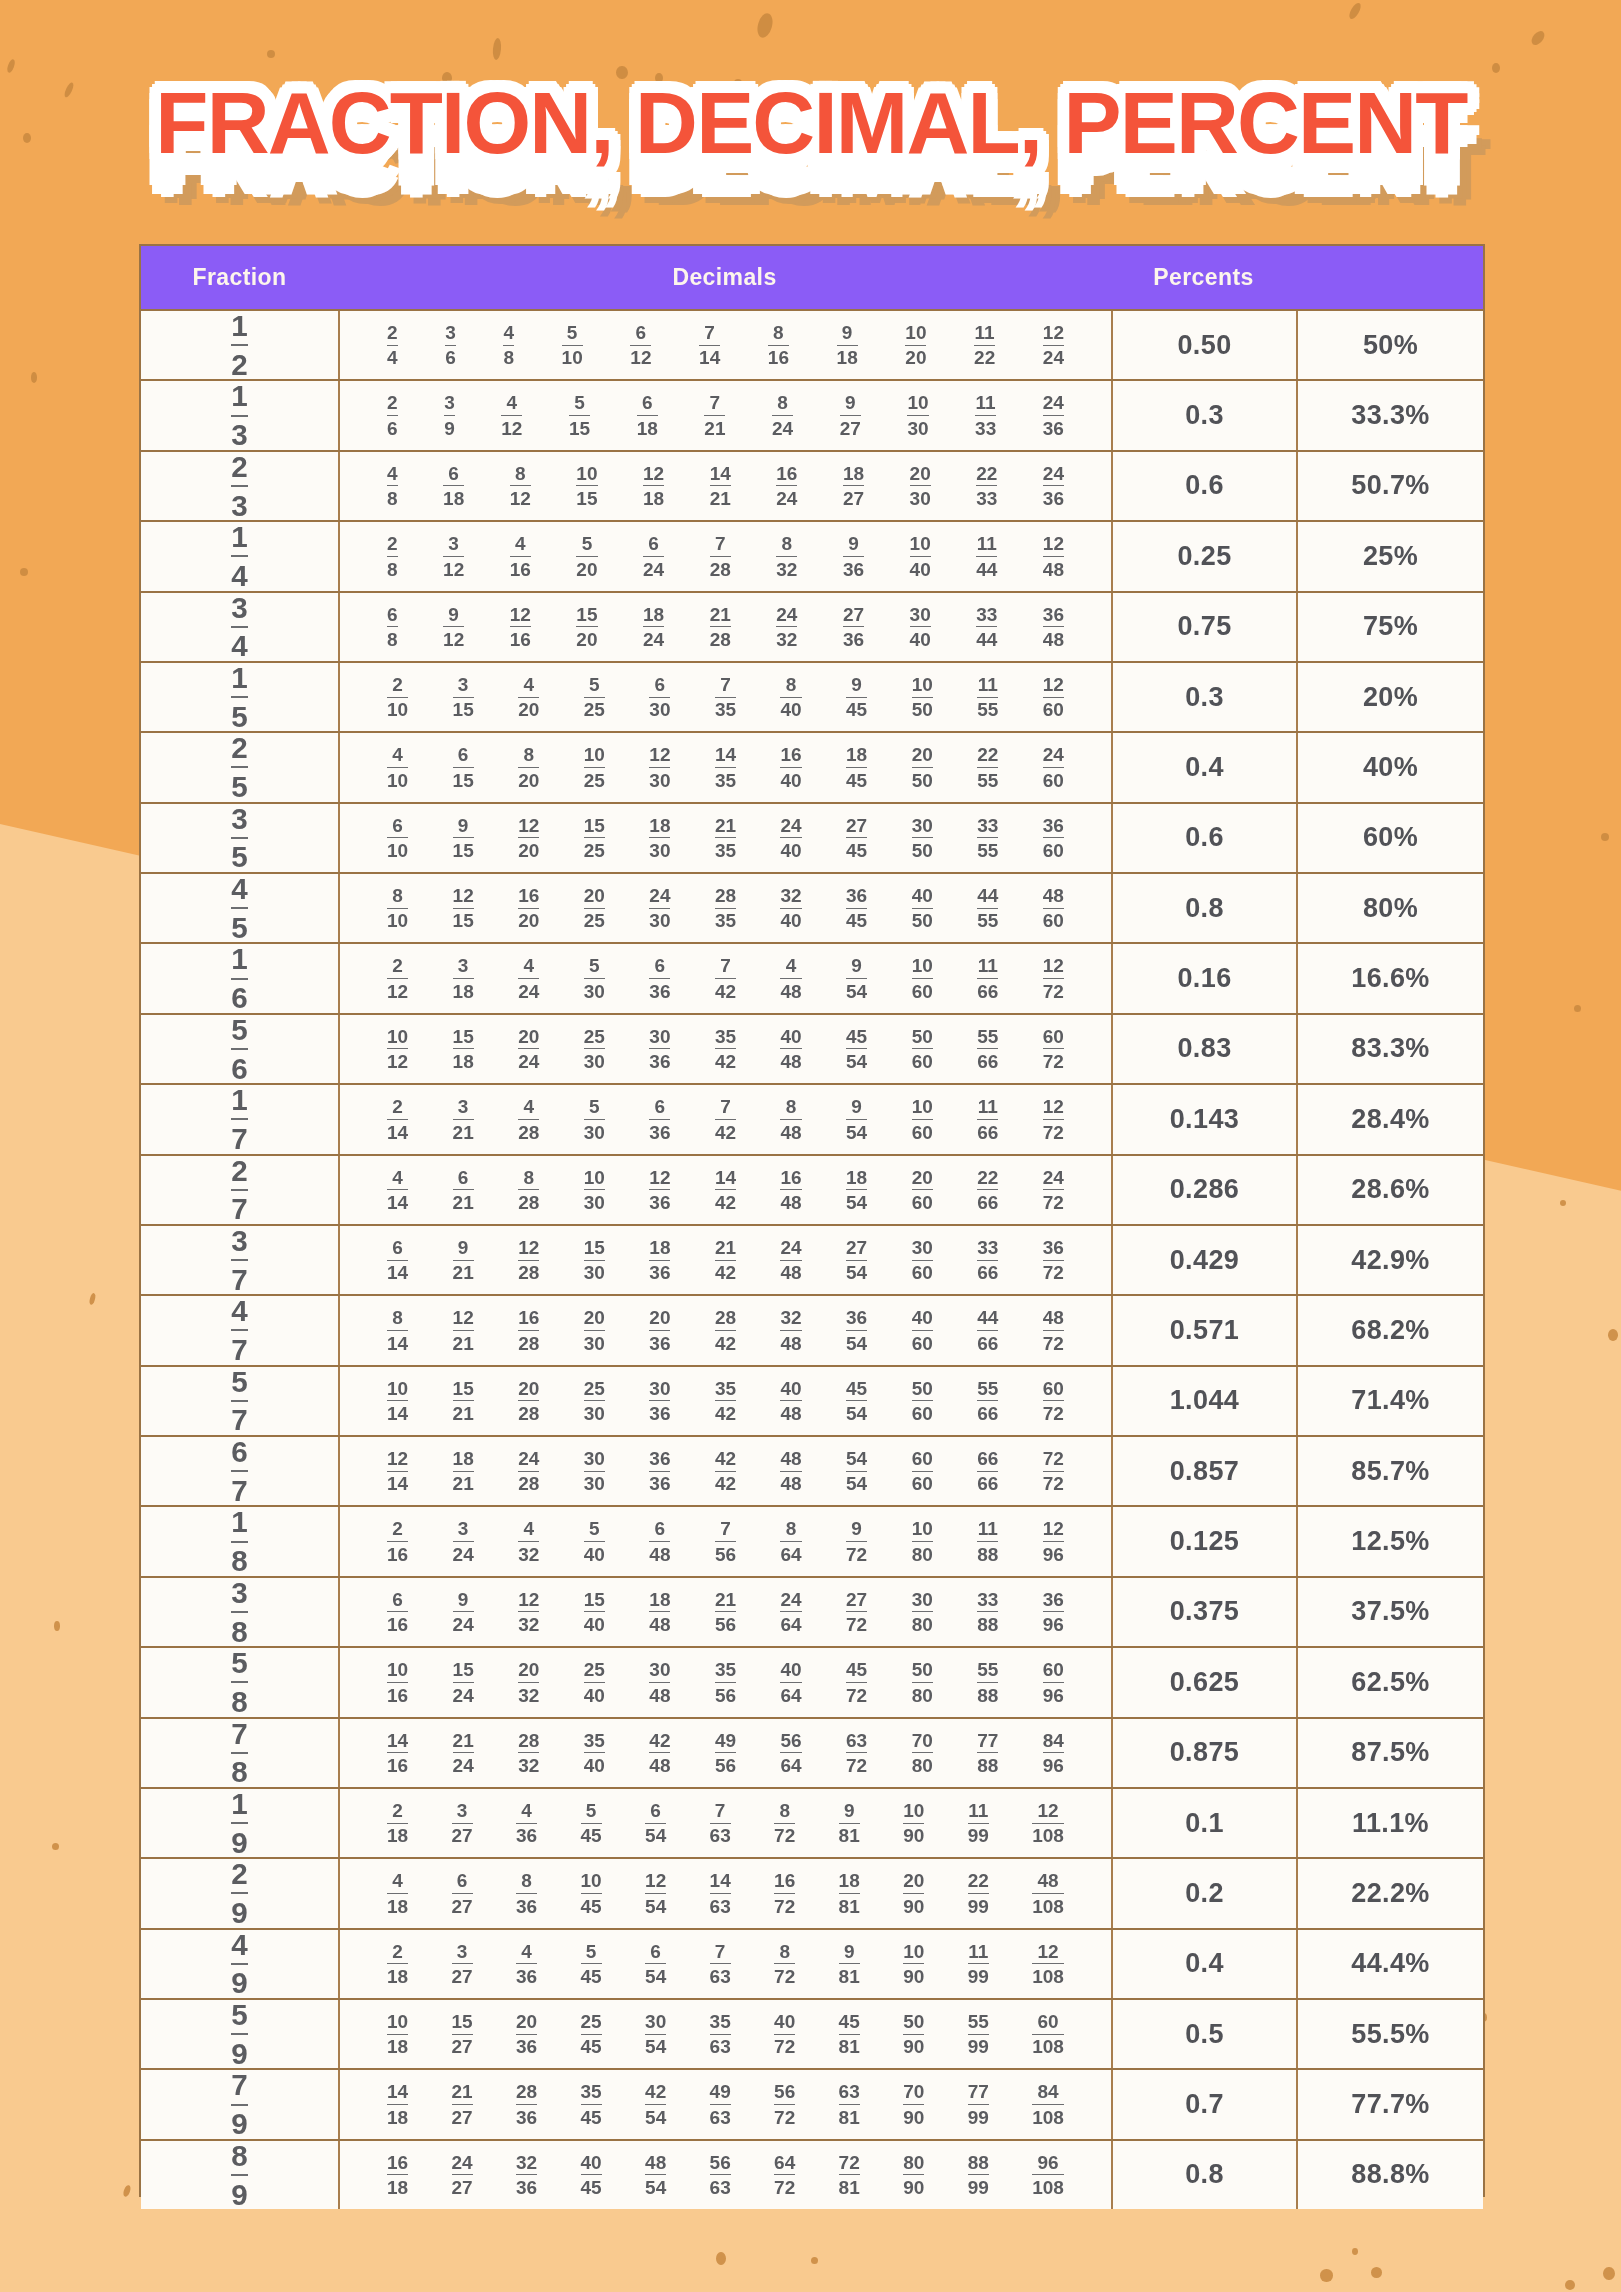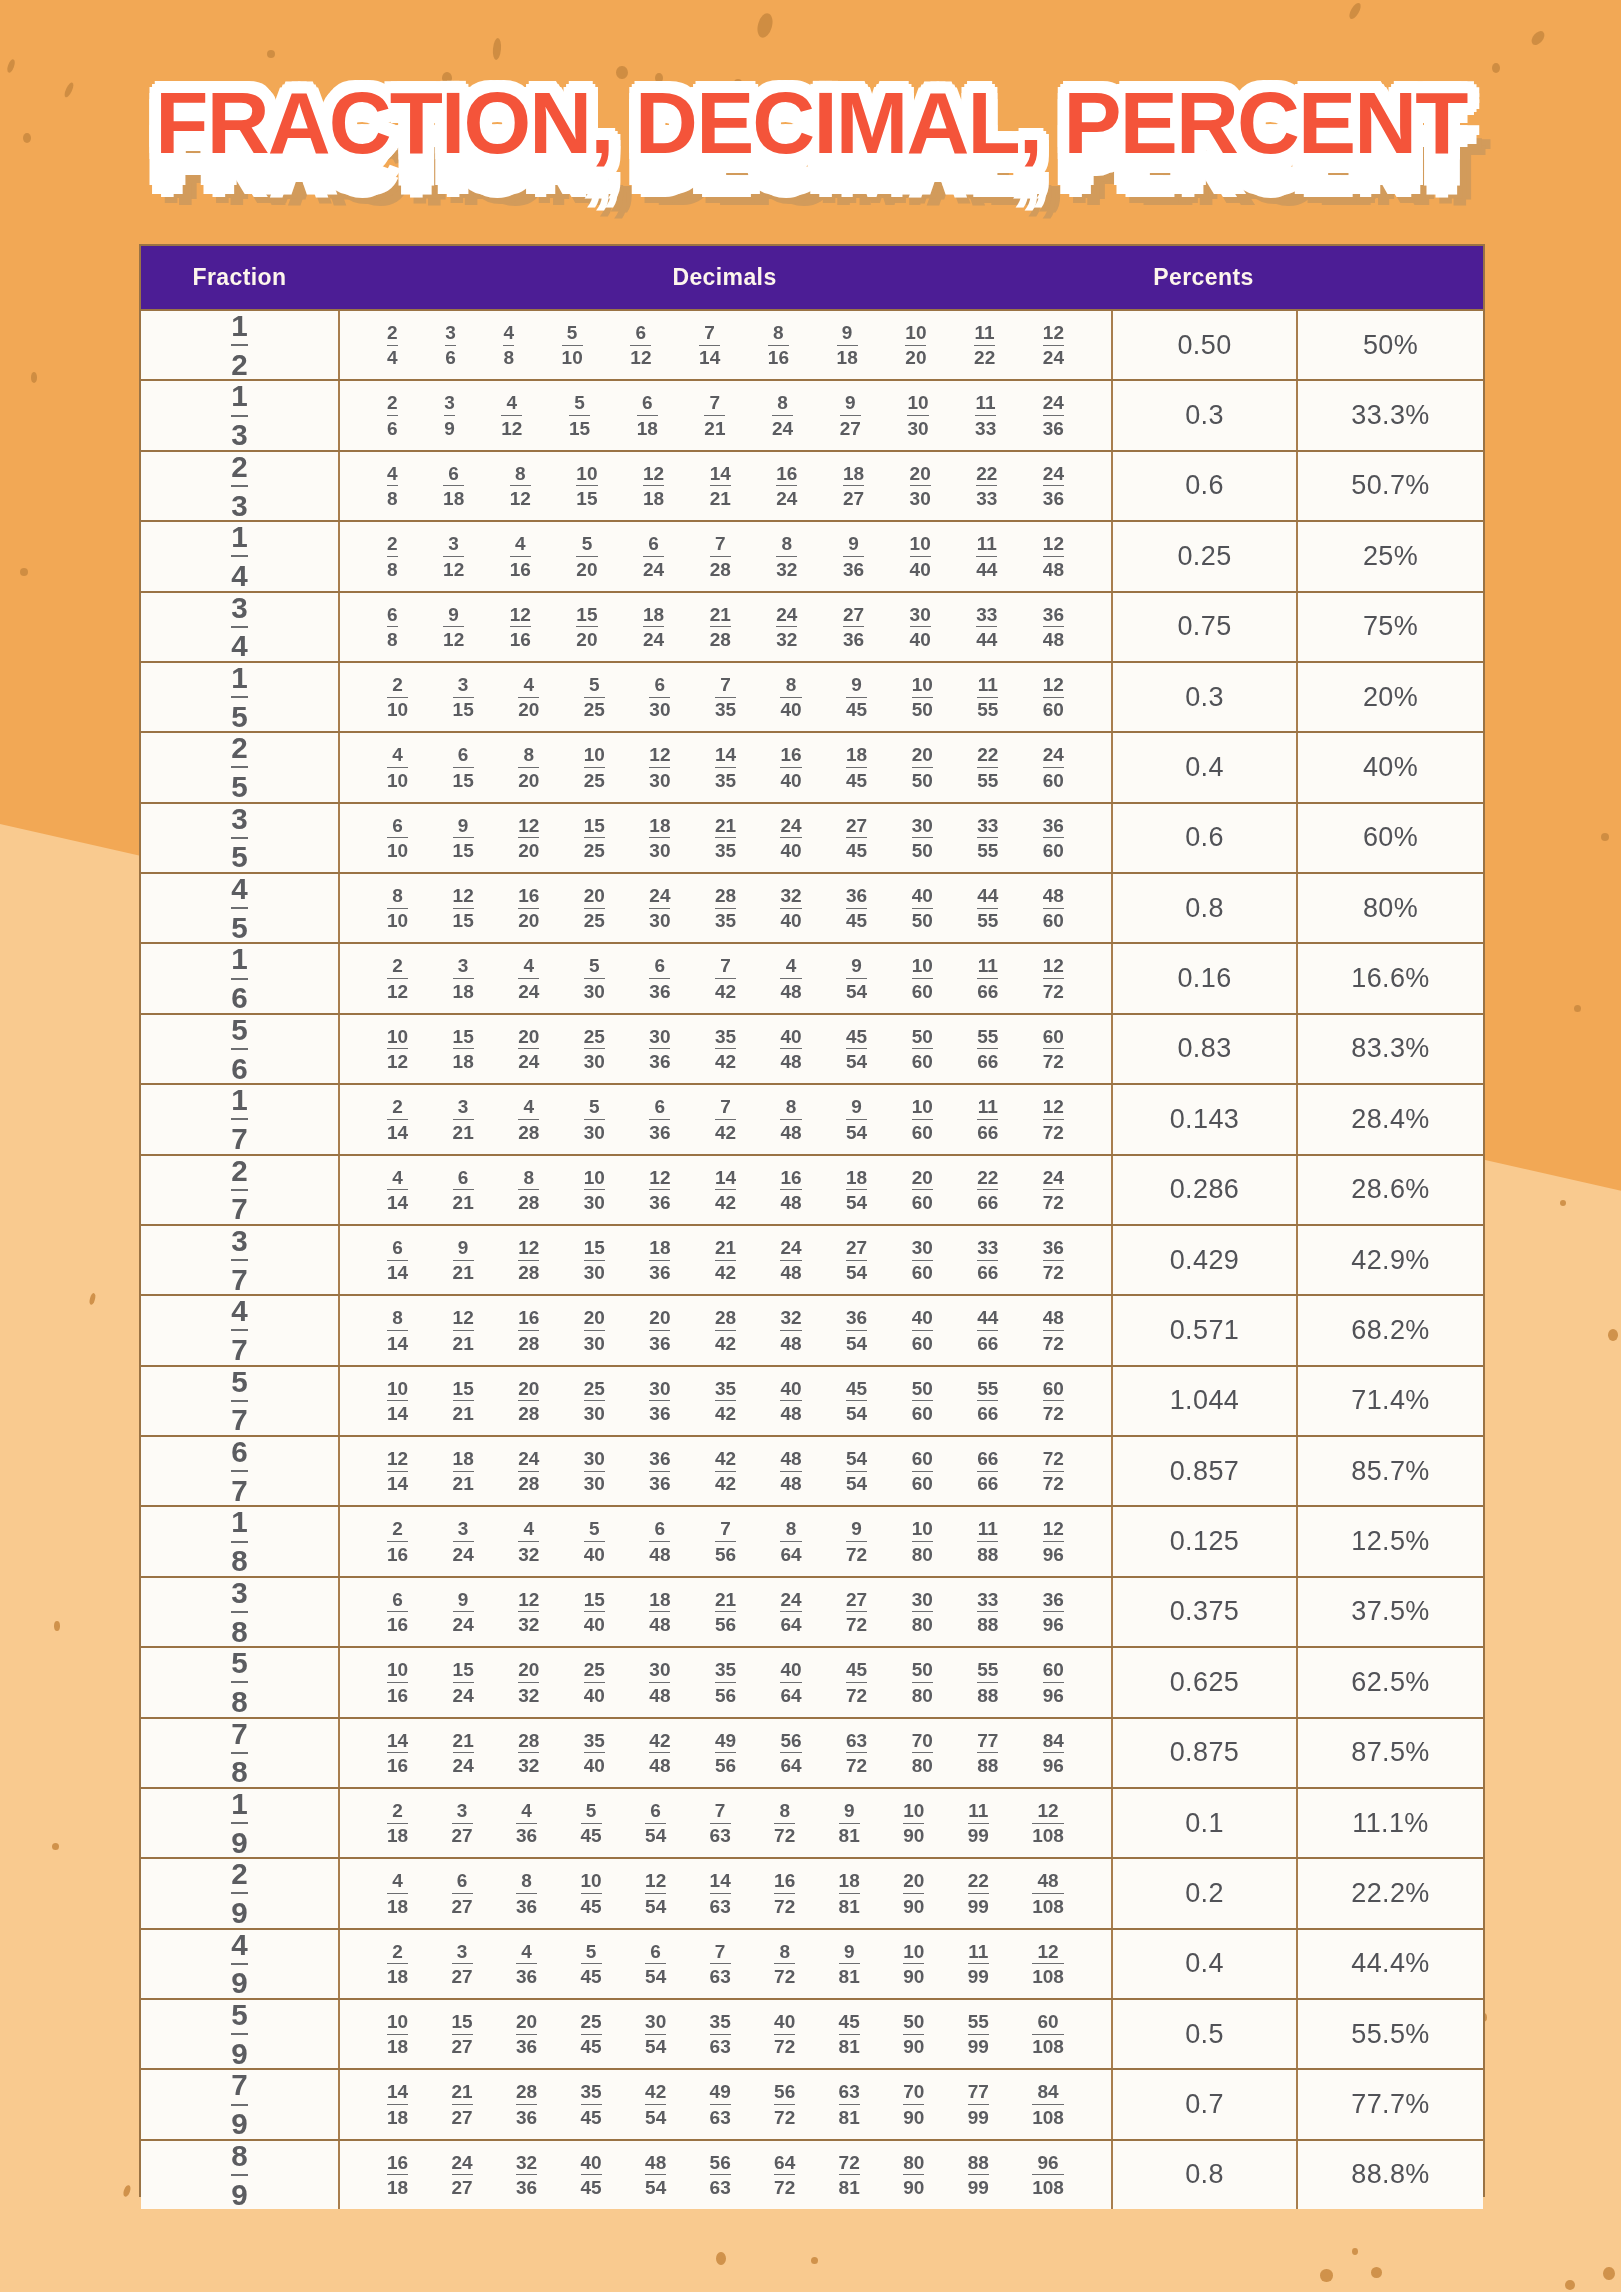--- a/index.html
+++ b/index.html
@@ -17,34 +17,34 @@
       14.3px 12.5px #d29b5b,3.6px 18px #d29b5b,18px 19.7px #d29b5b,23px 14.3px #d29b5b;}
   .title-main{position:relative;z-index:2;color:#f4543a;
     text-shadow:-11.6px 0 #fff,11.6px 0 #fff,0 -11.6px #fff,0 11.6px #fff,
       -9px -9px #fff,9px -9px #fff,-9px 9px #fff,9px 9px #fff,
       -11.6px 6.3px #fff,11.6px 6.3px #fff,-6.3px 11.6px #fff,6.3px 11.6px #fff,
       -11.6px -6.3px #fff,11.6px -6.3px #fff,-6.3px -11.6px #fff,6.3px -11.6px #fff;}
 
   
   .table{position:absolute;left:139px;top:244px;width:1346px;height:1953px;box-sizing:border-box;
     border:2.7px solid #9a7345;background:#fdfbf7;display:flex;flex-direction:column;}
-  .thead{flex:0 0 63px;background:#4c1d95;display:grid;grid-template-columns:197px 1fr 185px 187px;align-items:center;}
+  .thead{flex:0 0 63px;background:#8b5cf6;display:grid;grid-template-columns:197px 1fr 185px 187px;align-items:center;}
   .th{color:#fdf5ec;font-size:23px;font-weight:700;text-align:center;letter-spacing:0.4px;}
   .tbody{flex:1;display:flex;flex-direction:column;}
   .row{flex:1;display:grid;grid-template-columns:197px 1fr 185px 187px;border-top:2.7px solid #9a7345;background:#fdfbf7;}
   .cell{display:flex;align-items:center;justify-content:center;min-width:0;}
   .cell + .cell{border-left:2.7px solid #a87e4e;}
   .eq-cell{justify-content:space-between;padding:0 47px;}
 
   .frac{display:inline-flex;flex-direction:column;align-items:center;color:#5b5c60;font-weight:700;line-height:1;}
   .frac .bar{align-self:stretch;border-top:2.7px solid #6d6e71;margin:3.6px 0;height:0;}
   .frac-big{font-size:29.6px;}
   .frac-sm{font-size:19px;}
   .frac-sm .bar{border-top-width:1.8px;margin:2.7px 0;}
-  .dec,.pct{font-size:27px;font-weight:400;color:#515257;letter-spacing:0.4px;text-align:right;}
+  .dec,.pct{font-size:27px;font-weight:700;color:#515257;letter-spacing:0.4px;text-align:right;}
 </style>
 </head>
 <body>
 
 <div class="poster">
   <div class="bg-light"></div>
   <div id="speckles">
       <div class="speck" style="left: 8px; top: 59px; width: 6.3px; height: 14.3px; transform: rotate(20deg);"></div>
       <div class="speck" style="left: 758px; top: 12.5px; width: 14.3px; height: 25px; transform: rotate(15deg);"></div>
       <div class="speck" style="left: 493px; top: 38px; width: 8px; height: 21.5px; transform: rotate(5deg);"></div>

